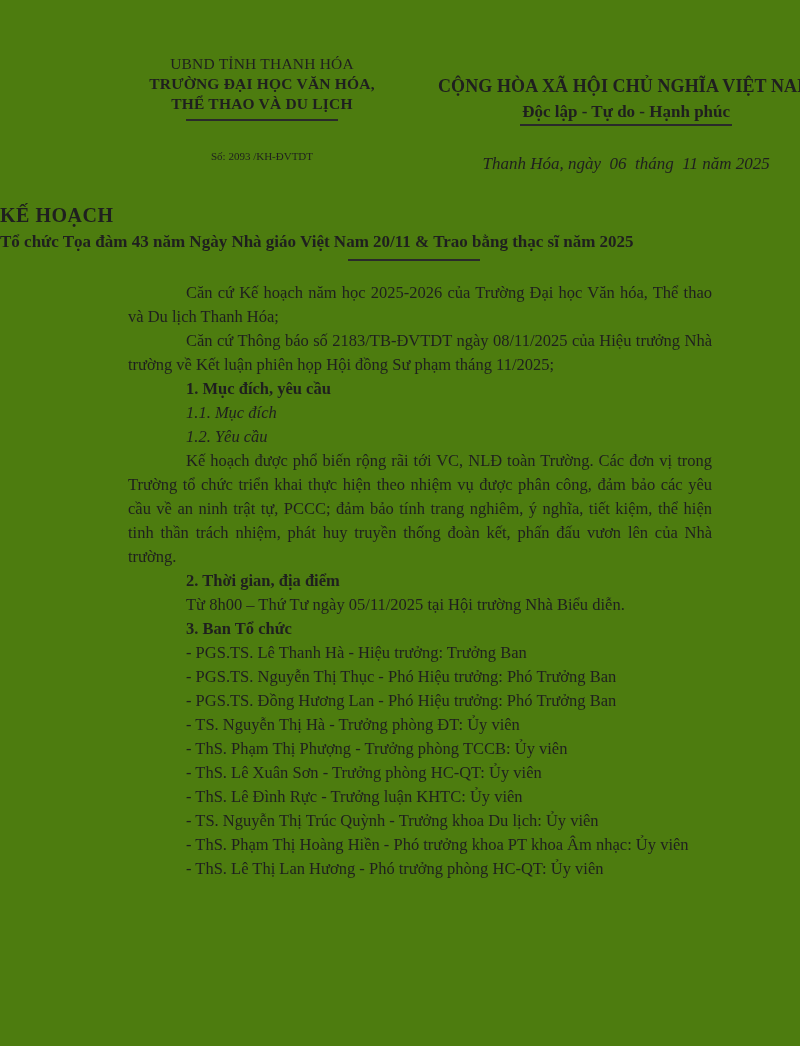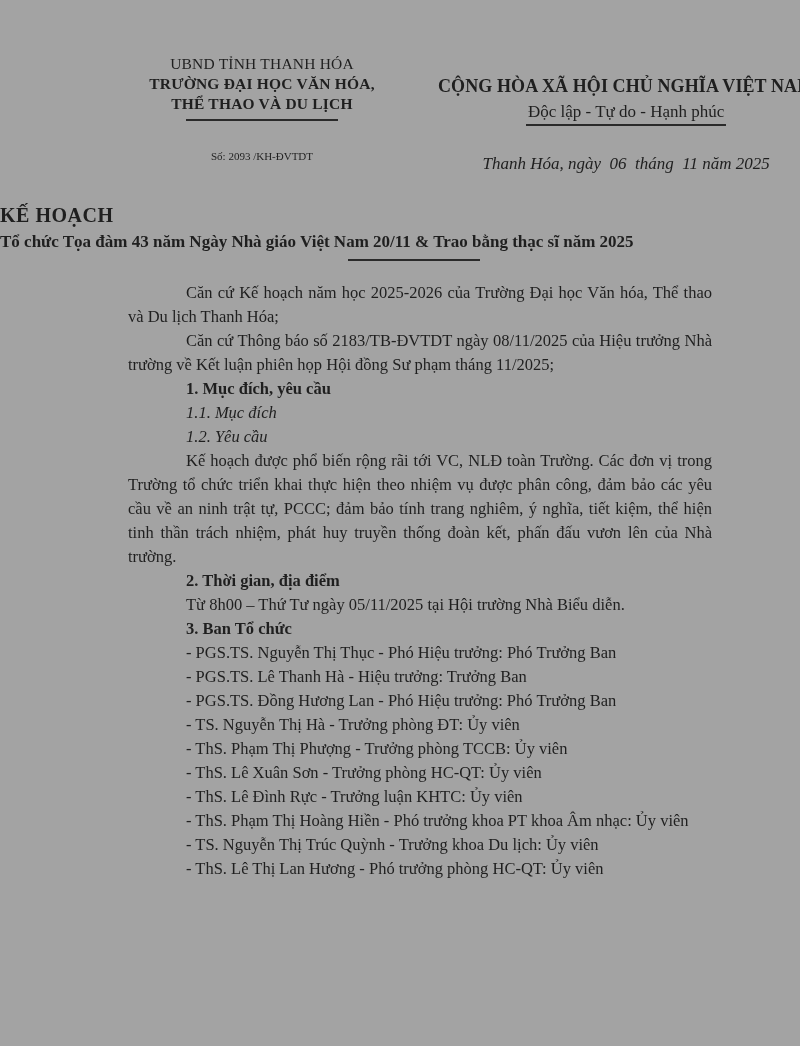--- a/index.html
+++ b/index.html
@@ -2,21 +2,21 @@
 <html lang="vi"><head>
 <meta charset="utf-8">
 <style>
   * { margin: 0; padding: 0; box-sizing: border-box; }
   html, body { background: #e8e8e8; }
   .page {
     position: relative;
     width: 800px;
     height: 1046px;
     margin: 0 auto;
-    background: #a3a3a3;
+    background: #4d7c0f;
     color: #1f1f1f;
     font-family: "Liberation Serif", "DejaVu Serif", serif;
     overflow: hidden;
   }
   
   .letterhead {
     display: flex;
     padding: 54px 66px 0 86px;
   }
   .issuer-block {
@@ -55,21 +55,21 @@
     line-height: 22px;
     font-weight: bold;
     letter-spacing: 0.1px;
     white-space: nowrap;
     margin-top: 21px;
   }
   .national-motto {
     display: inline-block;
     font-size: 17px;
     line-height: 23px;
-    font-weight: normal;
+    font-weight: bold;
     border-bottom: 2px solid #2a2a2a;
     padding: 0 2px 1px;
     margin-top: 3px;
   }
   .dateline {
     font-size: 17px;
     line-height: 22px;
     font-style: italic;
     margin-top: 27px;
     white-space: pre-wrap;
@@ -143,25 +143,25 @@
   <div class="doc-body">
       <div class="blk p">Căn cứ Kế hoạch năm học 2025-2026 của Trường Đại học Văn hóa, Thể thao và Du lịch Thanh Hóa;</div>
       <div class="blk p">Căn cứ Thông báo số 2183/TB-ĐVTDT ngày 08/11/2025 của Hiệu trưởng Nhà trường về Kết luận phiên họp Hội đồng Sư phạm tháng 11/2025;</div>
       <div class="blk h">1. Mục đích, yêu cầu</div>
       <div class="blk hi">1.1. Mục đích</div>
       <div class="blk hi">1.2. Yêu cầu</div>
       <div class="blk p">Kế hoạch được phổ biến rộng rãi tới VC, NLĐ toàn Trường. Các đơn vị trong Trường tổ chức triển khai thực hiện theo nhiệm vụ được phân công, đảm bảo các yêu cầu về an ninh trật tự, PCCC; đảm bảo tính trang nghiêm, ý nghĩa, tiết kiệm, thể hiện tinh thần trách nhiệm, phát huy truyền thống đoàn kết, phấn đấu vươn lên của Nhà trường.</div>
       <div class="blk h">2. Thời gian, địa điểm</div>
       <div class="blk p">Từ 8h00 – Thứ Tư ngày 05/11/2025 tại Hội trường Nhà Biểu diễn.</div>
       <div class="blk h">3. Ban Tổ chức</div>
+      <div class="blk li">- PGS.TS. Lê Thanh Hà - Hiệu trưởng: Trưởng Ban</div>
       <div class="blk li">- PGS.TS. Nguyễn Thị Thục - Phó Hiệu trưởng: Phó Trưởng Ban</div>
-      <div class="blk li">- PGS.TS. Lê Thanh Hà - Hiệu trưởng: Trưởng Ban</div>
       <div class="blk li">- PGS.TS. Đồng Hương Lan - Phó Hiệu trưởng: Phó Trưởng Ban</div>
       <div class="blk li">- TS. Nguyễn Thị Hà - Trưởng phòng ĐT: Ủy viên</div>
       <div class="blk li">- ThS. Phạm Thị Phượng - Trưởng phòng TCCB: Ủy viên</div>
       <div class="blk li">- ThS. Lê Xuân Sơn - Trưởng phòng HC-QT: Ủy viên</div>
       <div class="blk li">- ThS. Lê Đình Rực - Trưởng luận KHTC: Ủy viên</div>
+      <div class="blk li">- TS. Nguyễn Thị Trúc Quỳnh - Trưởng khoa Du lịch: Ủy viên</div>
       <div class="blk li">- ThS. Phạm Thị Hoàng Hiền - Phó trưởng khoa PT khoa Âm nhạc: Ủy viên</div>
-      <div class="blk li">- TS. Nguyễn Thị Trúc Quỳnh - Trưởng khoa Du lịch: Ủy viên</div>
       <div class="blk li">- ThS. Lê Thị Lan Hương - Phó trưởng phòng HC-QT: Ủy viên</div>
     </div>
 
 </div>
 
 </body></html>

